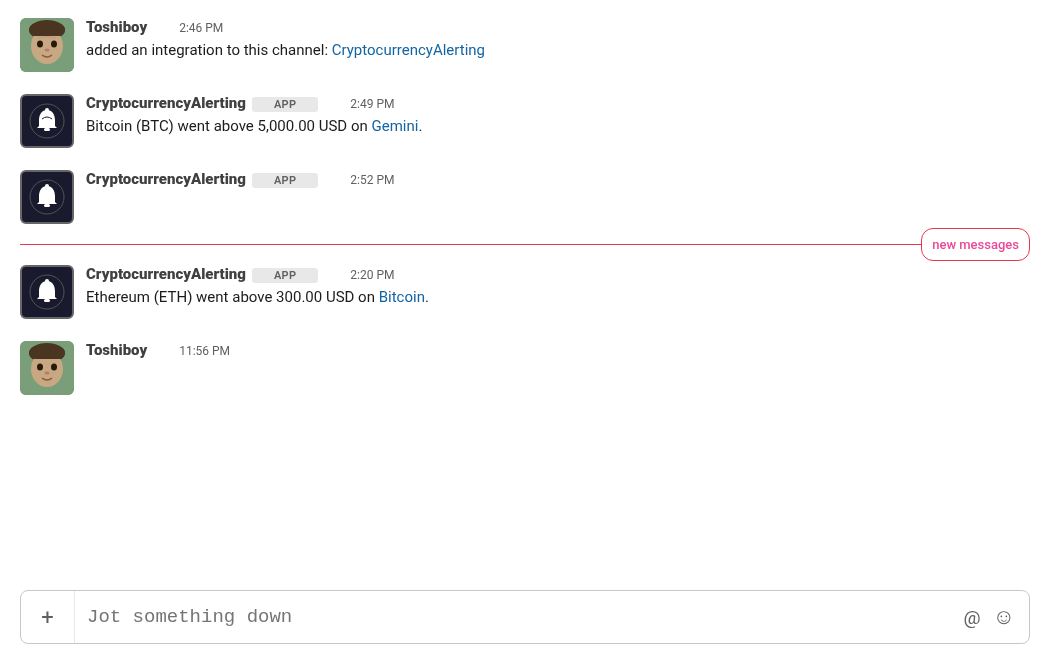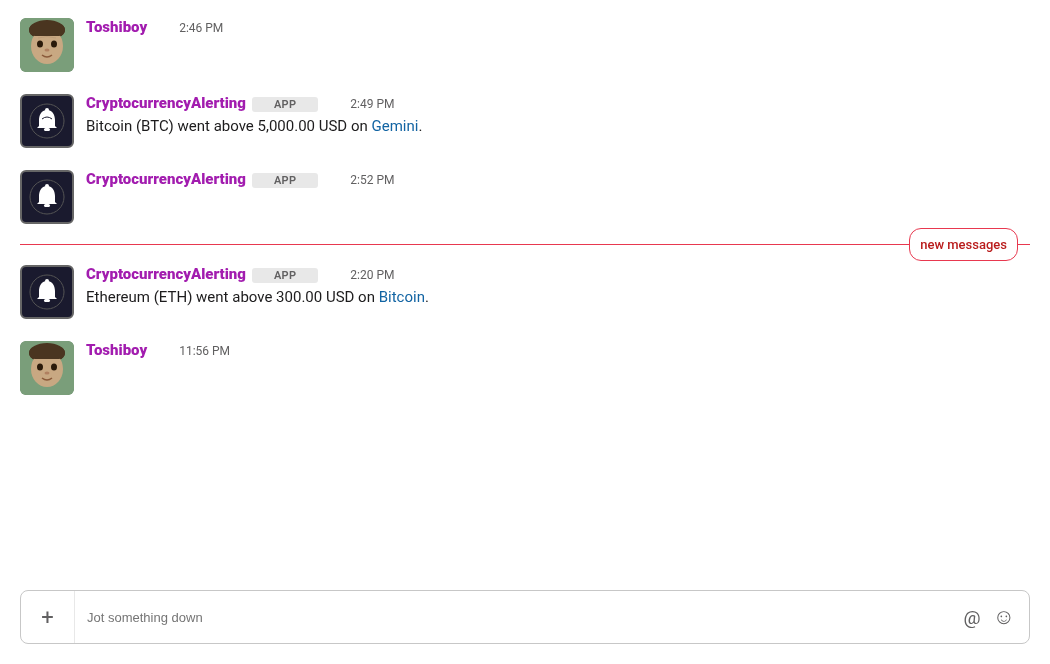--- a/index.html
+++ b/index.html
@@ -67,21 +67,21 @@
     .message-header {
       display: flex;
       align-items: baseline;
       gap: 6px;
       margin-bottom: 3px;
     }
 
     .sender-name {
       font-weight: 900;
       font-size: 15px;
-      color: #a21caf;
+      color: #404040;
     }
 
     .app-badge {
       background: #e8e8e8;
       color: #616061;
       font-size: 11px;
       font-weight: 600;
       padding: 1px 22px;
       border-radius: 3px;
       letter-spacing: 0.3px;
@@ -113,23 +113,23 @@
     }
 
     .divider-line {
       flex: 1;
       height: 1px;
       background: #e8384f;
     }
 
     .new-messages-badge {
       position: absolute;
-      right: 12px;
+      right: 0;
       background: #ffffff;
-      color: #b91c1c;
+      color: #ec4899;
       font-size: 13px;
       font-weight: 500;
       padding: 8px 10px;
       border: 1px solid #e8384f;
       border-radius: 12px;
       white-space: nowrap;
     }
 
     
     .input-area {
@@ -153,24 +153,25 @@
       font-size: 22px;
       cursor: pointer;
       border-right: 1px solid #e8e8e8;
       flex-shrink: 0;
     }
 
     .input-field {
       flex: 1;
       border: none;
       outline: none;
-      font-size: 13px;
+      font-size: 19px;
       color: #616061;
       padding: 14px 12px;
       background: transparent;
+      font-family: Liberation Mono, monospace;
     }
 
     .input-icons {
       display: flex;
       align-items: center;
       gap: 12px;
       padding-right: 14px;
       color: #616061;
       font-size: 19px;
     }
@@ -211,20 +212,23 @@
 
           <rect x="9" y="6" width="36" height="12" rx="6" fill="#4a3520"></rect>
 
           <path d="M18 20 Q27 17 36 20" stroke="#b09070" stroke-width="1" fill="none" opacity="0.5"></path>
         </svg>
       </div>
       <div class="message-content">
         <div class="message-header">
           <span class="sender-name">Toshiboy</span>
           <span class="timestamp">2:46 PM</span>
+        </div>
+        <div class="message-text">
+          <span>added an integration to this channel: </span><a class="link-text" href="#">CryptocurrencyAlerting</a>
         </div>
       </div>
     </div>
 
     <div class="message-row">
       <div class="avatar avatar-crypto" style="background:#1a1a2e; border:2px solid #666; border-radius:6px; width:54px; height:54px; display:flex; align-items:center; justify-content:center;">
         <svg width="36" height="36" viewBox="0 0 36 36">
           <circle cx="18" cy="18" r="17" fill="#1a1a2e" stroke="#555" stroke-width="1"></circle>
 
           <path d="M18 7 C12 7 10 13 10 17 L10 23 L8 25 L28 25 L26 23 L26 17 C26 13 24 7 18 7Z" fill="white"></path>

